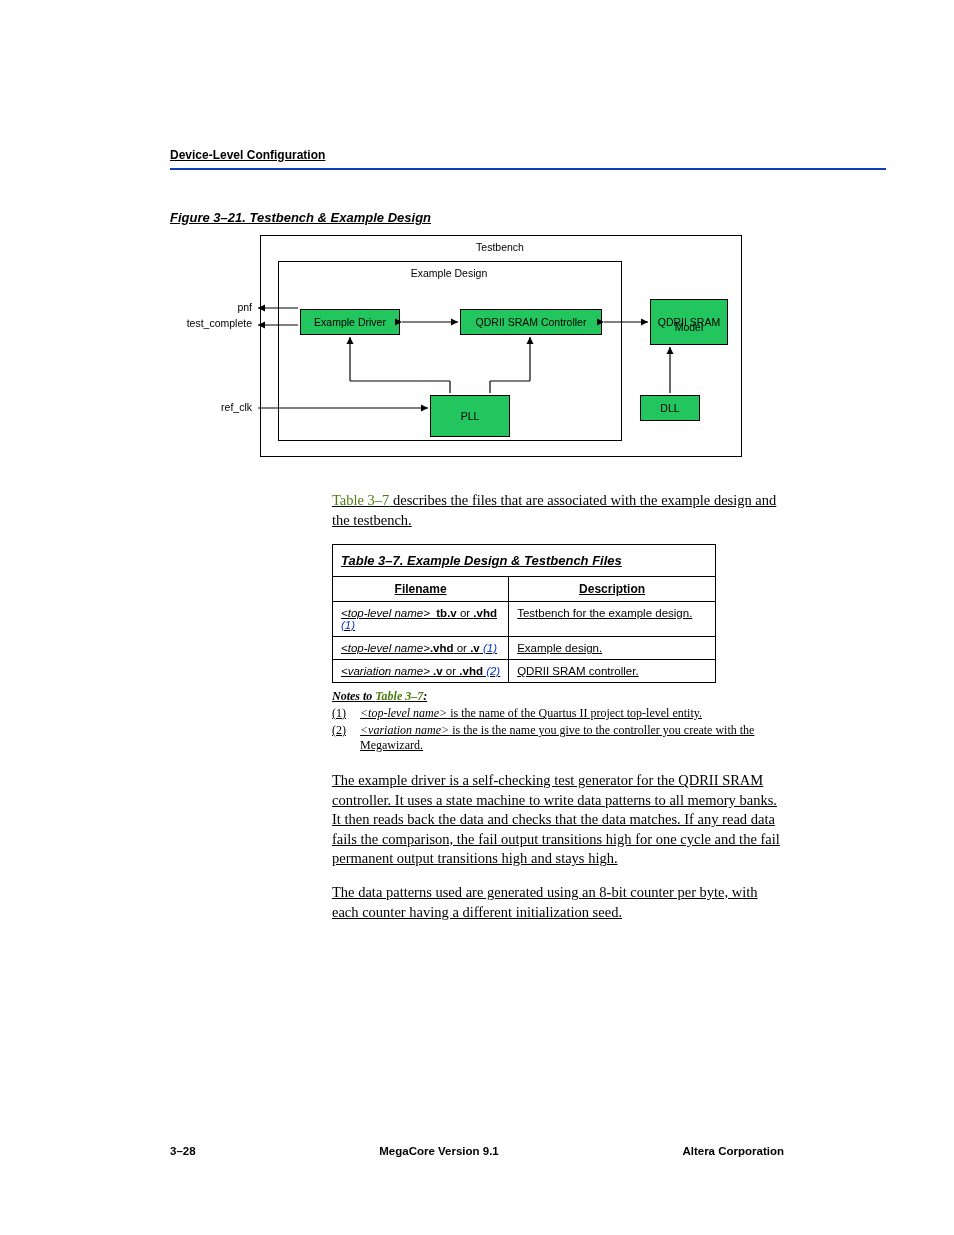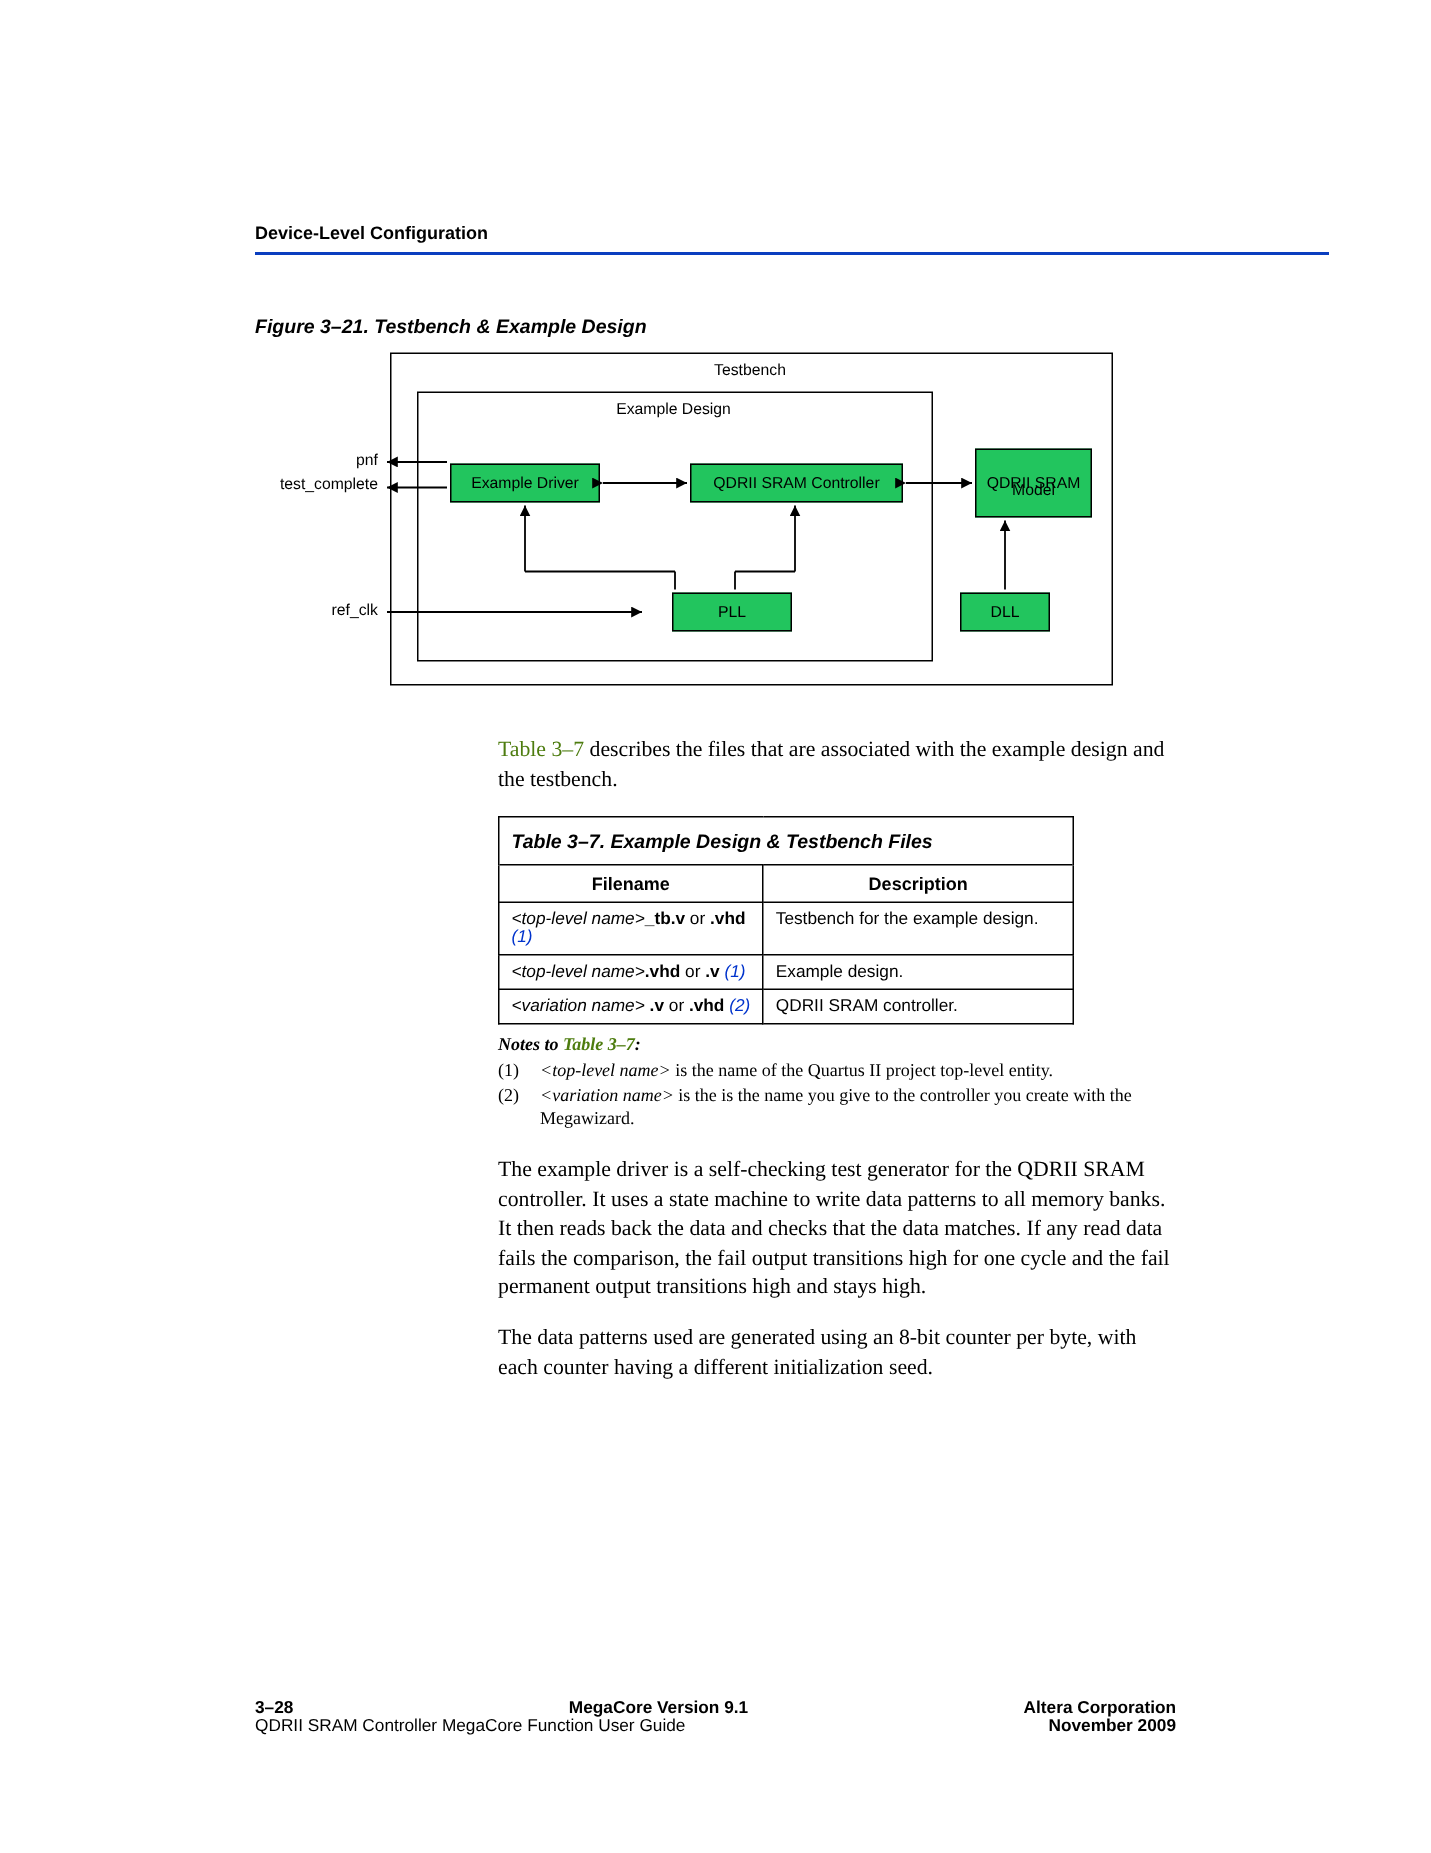--- a/index.html
+++ b/index.html
@@ -11,20 +11,21 @@
     width: 954px;
     height: 1235px;
     position: relative;
     box-sizing: border-box;
   }
   .page {
     padding: 148px 68px 60px 170px;
     box-sizing: border-box;
     height: 100%;
     position: relative;
+    text-decoration: underline;
   }
   .running-head {
     font-family: Arial, Helvetica, sans-serif;
     font-weight: bold;
     font-size: 12px;
     margin-bottom: 6px;
   }
   .blue-rule {
     border: none;
     border-top: 2px solid #0a3ebf;
@@ -182,21 +183,21 @@
     <div class="ex-label">Example Design</div>
 
     <div class="box box-driver">Example Driver</div>
     <div class="box box-ctrl">QDRII SRAM Controller</div>
     <div class="box box-model">
       <span>QDRII SRAM</span>
         <br>
     </div>
     <div style="position:absolute; left:510px; top:86px; width:78px; text-align:center; font-size:10.5px;">Model</div>
 
-    <div class="box" style="left:290px; top:160px; width:80px; height:26px;margin-left:18px;">PLL</div>
+    <div class="box" style="left:290px; top:160px; width:80px; height:42px;">PLL</div>
     <div class="box" style="left:500px; top:160px; width:60px; height:26px;">DLL</div>
 
     <div class="sig-label sig-pnf">pnf</div>
     <div class="sig-label sig-tc">test_complete</div>
     <div class="sig-label sig-ref">ref_clk</div>
 
     <svg class="arrows">
       <defs>
         <marker id="ah" markerWidth="8" markerHeight="8" refX="6" refY="3" orient="auto">
           <path d="M0,0 L6,3 L0,6 Z" fill="#000"></path>
@@ -281,18 +282,14 @@
     <p>The example driver is a self-checking test generator for the QDRII SRAM controller. It uses a state machine to write data patterns to all memory banks. It then reads back the data and checks that the data matches. If any read data fails the comparison, the fail output transitions high for one cycle and the fail permanent output transitions high and stays high.</p>
     <p>The data patterns used are generated using an 8-bit counter per byte, with each counter having a different initialization seed.</p>
   </div>
 
   <div class="footer">
     <div class="line1">
       <span>3–28</span>
       <span class="mid">MegaCore Version 9.1</span>
       <span>Altera Corporation</span>
     </div>
-    <div class="line2">
-      <span class="left">QDRII SRAM Controller MegaCore Function User Guide</span>
-      <span class="right">November 2009</span>
-    </div>
   </div>
 </div>
 
 </body></html>

